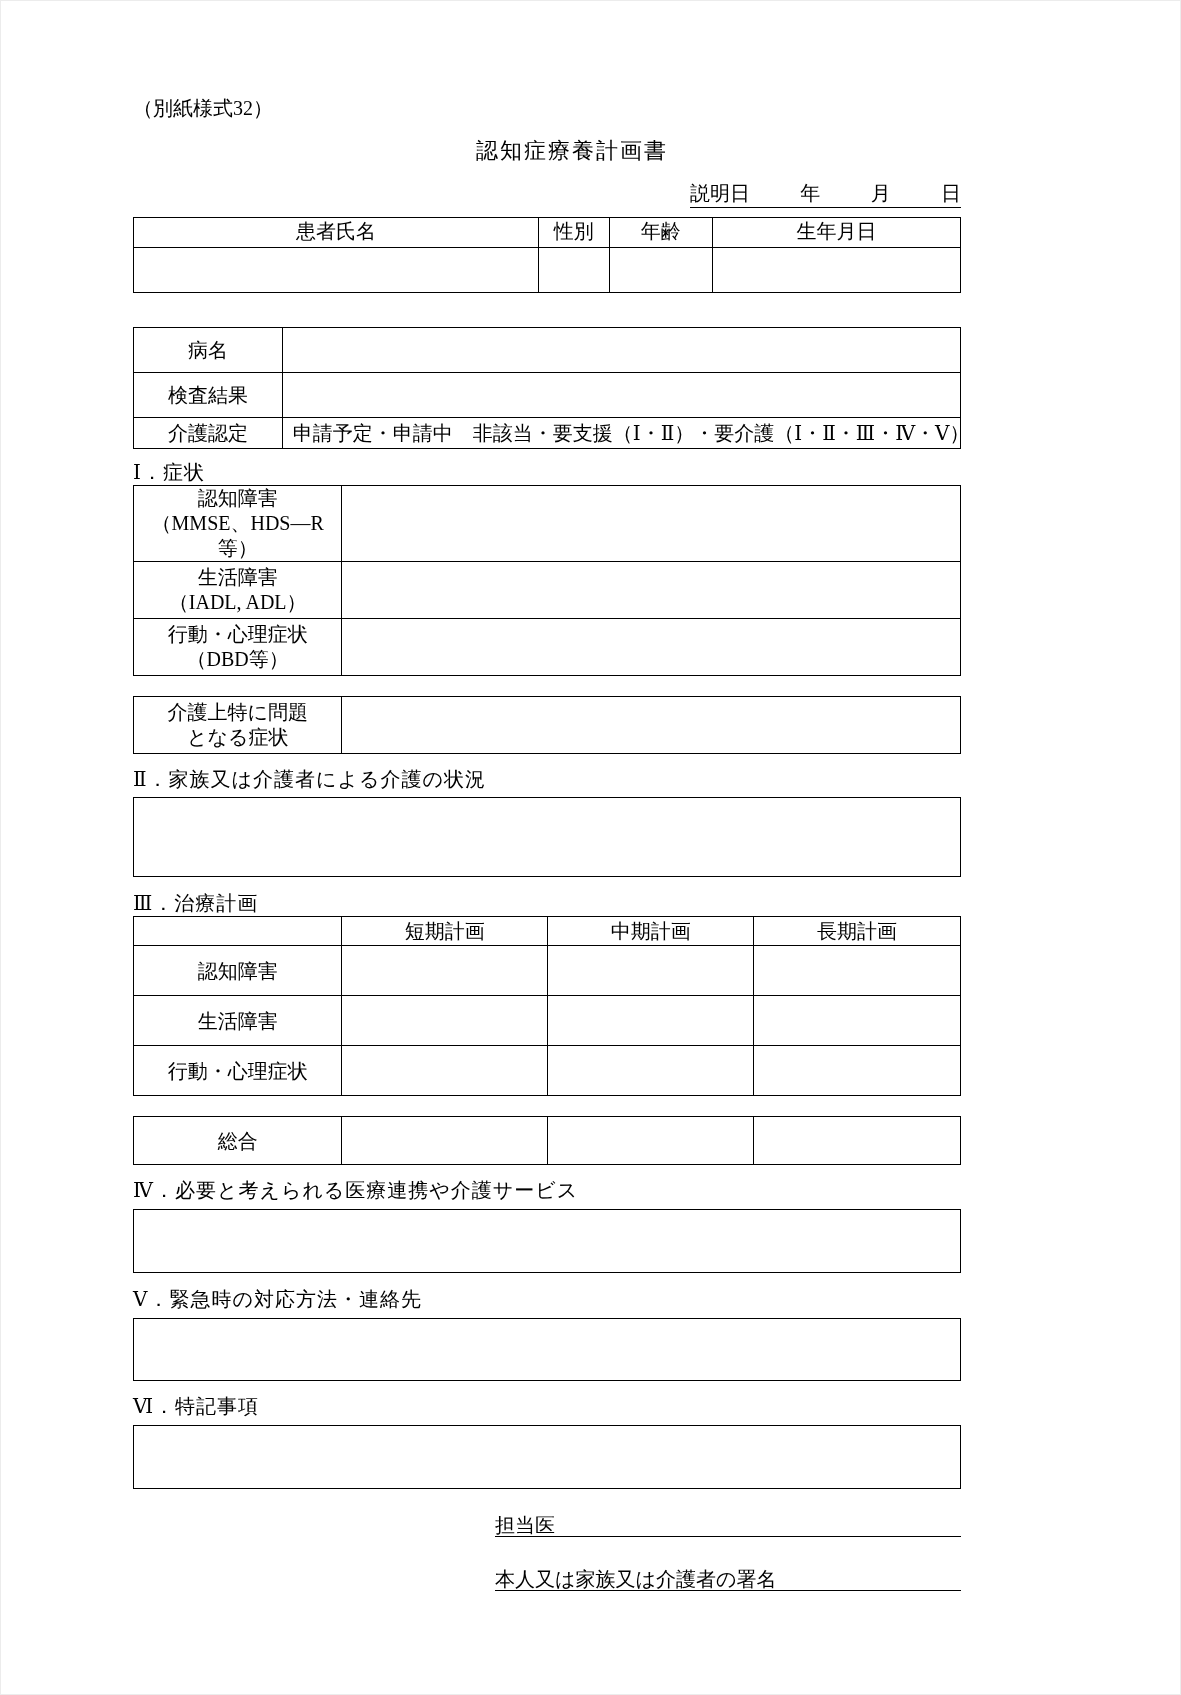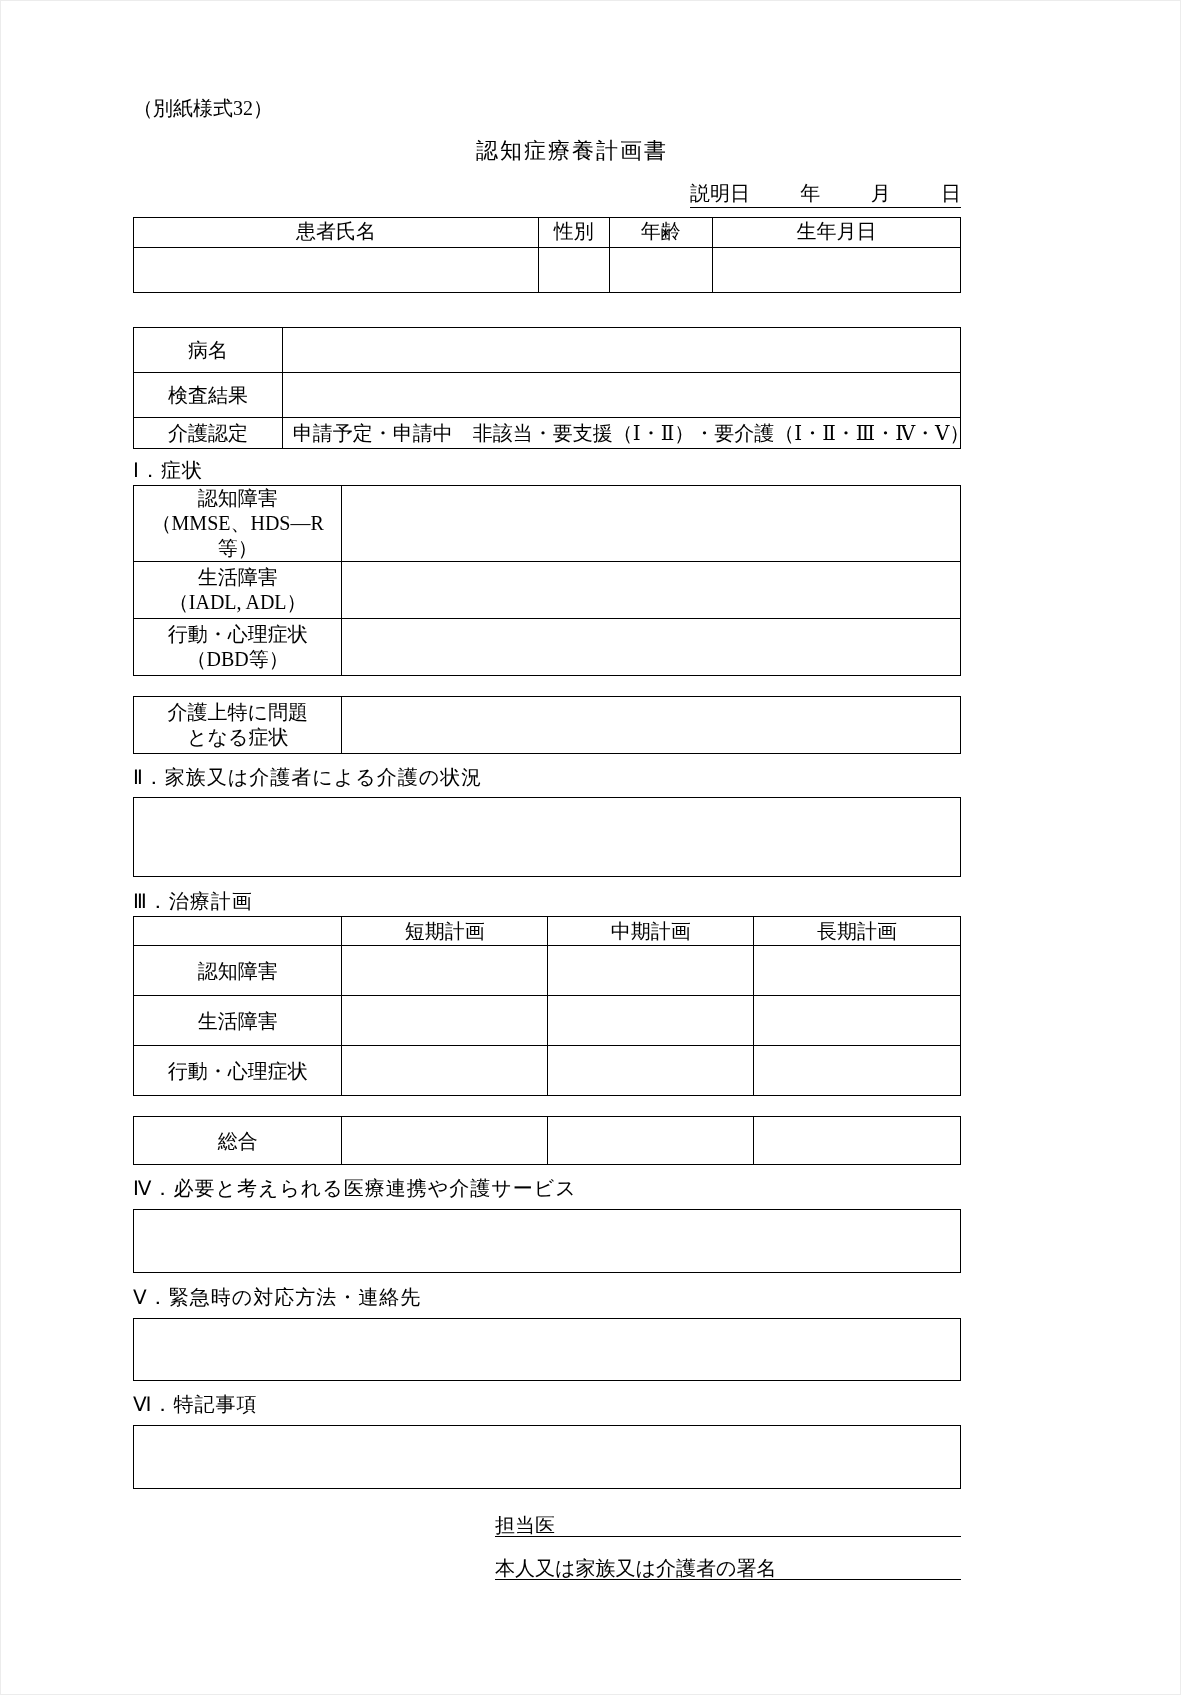--- a/index.html
+++ b/index.html
@@ -63,21 +63,20 @@
   .summary-table tr.r-test { height: 45px; }
   .summary-table tr.r-care { height: 31px; }
   .summary-table td.val { text-align: right; padding-left: 10px; white-space: nowrap; }
   .sec-heading {
     margin-top: 12px;
     height: 26px;
     line-height: 26px;
     font-size: 20px;
     font-weight: normal;
     letter-spacing: 1px;
-    font-family: Liberation Mono, monospace;
   }
   .sym-table tr { height: 57px; }
   .sym-table .lbl { line-height: 25px; }
   .gap2 { margin-top: 20px; }
   .fill-box {
     border: 1px solid #000;
     width: 100%;
   }
   .box-2 { height: 80px; margin-top: 5px; }
   .box-4 { height: 64px; margin-top: 6px; }
@@ -91,21 +90,21 @@
   .sig-block { margin-top: 24px; }
   .sig-line {
     margin-left: 362px;
     width: 466px;
     height: 24px;
     line-height: 24px;
     border-bottom: 1px solid #000;
     text-align: left;
     font-size: 20px;
   }
-  .sig-line + .sig-line { margin-top: 19px; }
+  .sig-line + .sig-line { margin-top: 30px; }
 </style>
 </head>
 <body>
 
 <div class="page">
   <div class="content">
 
     <div class="form-number">（別紙様式32）</div>
 
     <div class="doc-title">認知症療養計画書</div>

